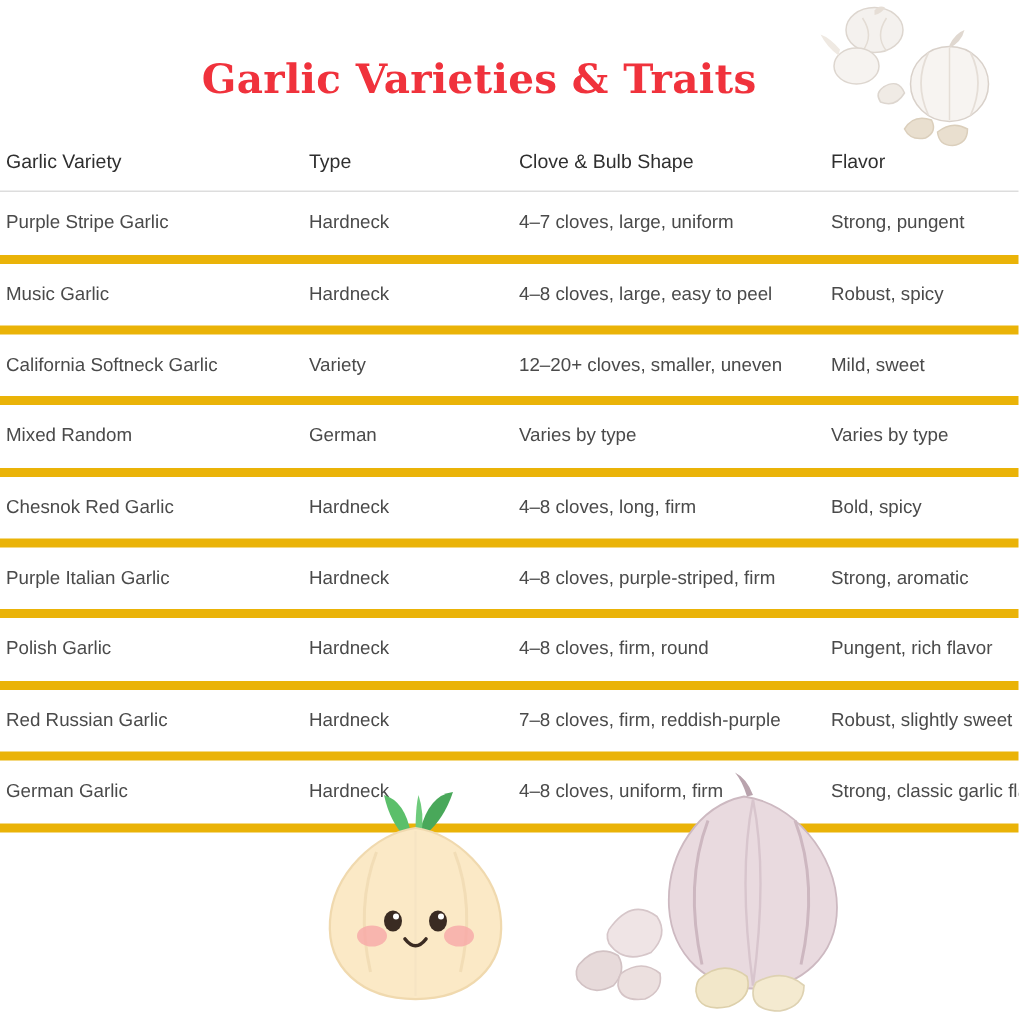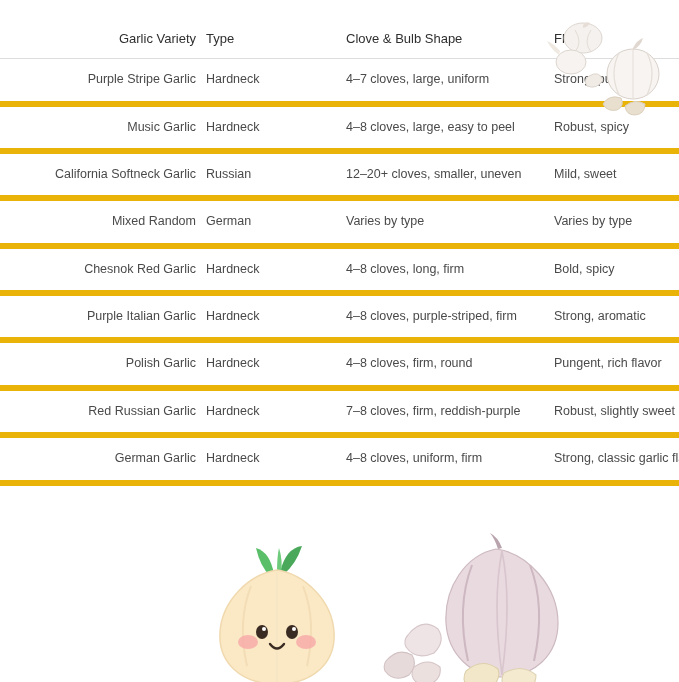--- a/index.html
+++ b/index.html
@@ -65,21 +65,21 @@
     padding-bottom: 9px;
     border-bottom: 1px solid #dddddd;
   }
   .tbl td {
     color: #4a4a4a;
   }
   .col-variety { width: 192px; padding-left: 4px; }
   .col-type    { width: 130px; }
   .col-shape   { width: 198px; }
   .col-flavor  { width: 155px; }
-  .tbl th.col-variety, .tbl td.col-variety { padding-left: 4px; text-align: right; }
+  .tbl th.col-variety, .tbl td.col-variety { padding-left: 4px; }
 
   
   .garlic-cute {
     position: absolute;
     left: 196px;
     bottom: 6px;
     width: 162px;
     height: 150px;
   }
   .garlic-real {
@@ -112,20 +112,21 @@
       <path d="M92 26 q4 -8 10 -10 q-2 8 -10 12 z" fill="#e0d8d0"></path>
       <path d="M78 31 q-10 20 0 42" fill="none" stroke="#e5ded7" stroke-width="1.2"></path>
       <path d="M106 31 q10 20 0 42" fill="none" stroke="#e5ded7" stroke-width="1.2"></path>
       <path d="M92 28 v48" fill="none" stroke="#e5ded7" stroke-width="1"></path>
 
       <path d="M62 82 q6 -10 18 -6 q4 8 -4 12 q-10 2 -14 -6 z" fill="#e9dfcf" stroke="#dbcfbc" stroke-width="1"></path>
       <path d="M84 84 q10 -8 20 -2 q0 10 -10 11 q-9 0 -10 -9 z" fill="#e9dfcf" stroke="#dbcfbc" stroke-width="1"></path>
     </g>
   </svg>
 
+  <h1 class="title">Garlic Varieties &amp; Traits</h1>
 
   <table class="tbl">
     <thead>
       <tr>
         <th class="col-variety">Garlic Variety</th>
         <th class="col-type">Type</th>
         <th class="col-shape">Clove &amp; Bulb Shape</th>
         <th class="col-flavor">Flavor</th>
       </tr>
     </thead>
@@ -137,21 +138,21 @@
         <td class="col-flavor">Strong, pungent</td>
       </tr>
       <tr>
         <td class="col-variety">Music Garlic</td>
         <td class="col-type">Hardneck</td>
         <td class="col-shape">4–8 cloves, large, easy to peel</td>
         <td class="col-flavor">Robust, spicy</td>
       </tr>
       <tr>
         <td class="col-variety">California Softneck Garlic</td>
-        <td class="col-type">Russian</td>
+        <td class="col-type">Variety</td>
         <td class="col-shape">12–20+ cloves, smaller, uneven</td>
         <td class="col-flavor">Mild, sweet</td>
       </tr>
       <tr>
         <td class="col-variety">Mixed Random</td>
         <td class="col-type">German</td>
         <td class="col-shape">Varies by type</td>
         <td class="col-flavor">Varies by type</td>
       </tr>
       <tr>

